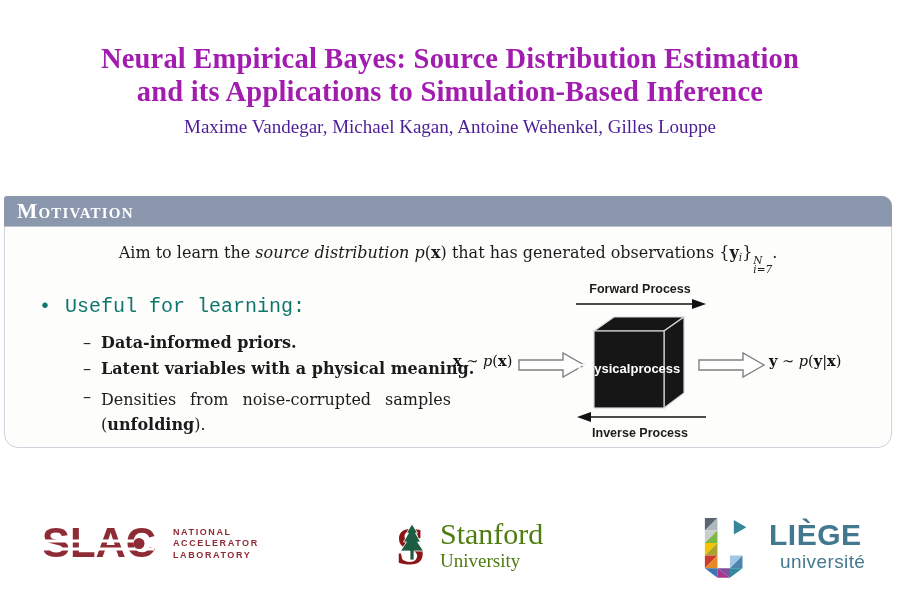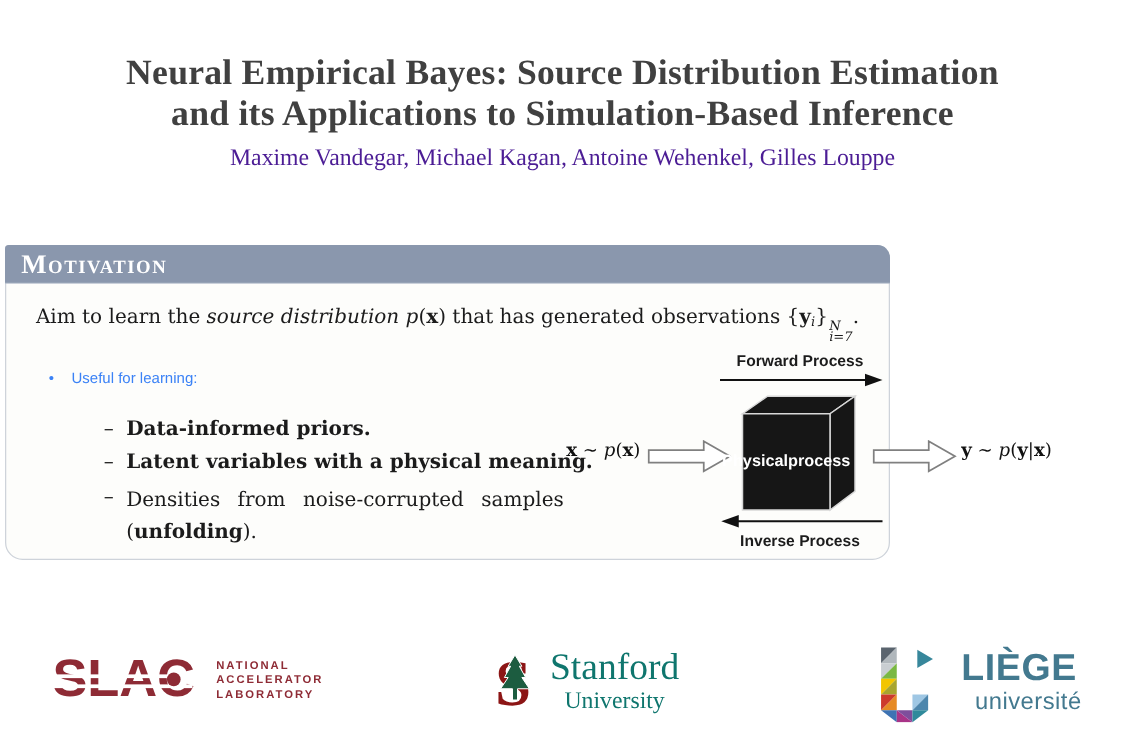--- a/index.html
+++ b/index.html
@@ -2,47 +2,47 @@
 <html><head>
 <meta charset="utf-8">
 <style>
   html,body{margin:0;padding:0;background:#fff;}
   .canvas{position:relative;width:900px;height:600px;background:#ffffff;overflow:hidden;
           font-family:"Liberation Serif",serif;}
 
   
   .title{position:absolute;top:42px;left:0;right:0;text-align:center;
          font-family:"Liberation Serif",serif;font-weight:bold;font-size:28.5px;
-         line-height:33px;color:#404040;letter-spacing:.2px;}
+         line-height:33px;color:#a21caf;letter-spacing:.2px;}
   .authors{position:absolute;top:115px;left:0;right:0;text-align:center;
            font-family:"Liberation Serif",serif;font-size:19px;color:#4c1d95;line-height:24px;}
 
   
-  .panel{position:absolute;left:4px;top:196px;width:708px;height:252px;
+  .panel{position:absolute;left:4px;top:196px;width:888px;height:252px;
          background:#fdfdfb;border:1px solid #ced3da;
          border-radius:3px 10px 14px 14px;box-sizing:border-box;}
   .panel-bar{position:absolute;left:-1px;top:-1px;right:-1px;height:31px;
              background:#8a97ad;border-radius:3px 10px 0 0;
              border-bottom:1px solid #b9c1cf;
              color:#ffffff;display:flex;align-items:center;padding-left:13px;
              font-variant:small-caps;font-weight:bold;font-size:21.5px;letter-spacing:1.2px;
              font-family:"Liberation Serif",serif;box-sizing:border-box;}
 
   .aim{position:absolute;top:46px;left:0;right:0;text-align:center;
        font-family:"DejaVu Serif",serif;font-size:16px;color:#1b1b1b;}
   .aim i, .it{font-style:italic;}
   .aim b{font-weight:bold;}
   sub.mi{font-size:10.5px;font-style:italic;vertical-align:-3px;line-height:0;
          font-family:"DejaVu Serif",serif;}
   .supsub{display:inline-flex;flex-direction:column;vertical-align:-6px;line-height:1;
           font-size:10.5px;margin-left:1px;font-style:italic;}
   .supsub span{display:block;text-align:left;line-height:9px;}
 
-  .bullet-lead{position:absolute;left:34px;top:98px;font-family:Liberation Sans, sans-serif;
-               font-size:12px;color:#3b82f6;}
+  .bullet-lead{position:absolute;left:34px;top:98px;font-family:Liberation Mono, monospace;
+               font-size:20px;color:#0f766e;}
   .bullet-lead .mark{margin-right:14px;}
   .sub-item{position:absolute;left:78px;font-family:"DejaVu Serif",serif;font-size:16px;
             color:#1b1b1b;white-space:nowrap;}
   .sub-item .dash{position:absolute;left:0;top:0;}
   .sub-item .txt{margin-left:18px;}
   .sub-item .txt.bold{font-weight:bold;}
   .sub-item.wrap{white-space:normal;}
   .sub-item.wrap .txt{display:block;width:350px;text-align:justify;line-height:25px;}
   .nowrap{white-space:nowrap;}
   .sub-item b{font-weight:bold;}
@@ -65,21 +65,21 @@
              display:flex;flex-direction:row;align-items:center;justify-content:center;
              color:#ffffff;font-family:"Liberation Sans",sans-serif;font-weight:bold;
              font-size:13px;line-height:16.5px;text-align:center;}
 
   
   .logo{position:absolute;display:flex;align-items:center;}
   .slac{left:42px;top:524px;gap:13px;}
   .slac-lines{font-family:"Liberation Sans",sans-serif;font-weight:bold;font-size:9px;
               letter-spacing:1.6px;line-height:11.5px;color:#8e2b35;}
   .stanford{left:394px;top:518px;gap:10px;}
-  .stanford-text{text-align:center;color:#0f766e;font-family:"Liberation Serif",serif;}
+  .stanford-text{color:#4d7c0f;font-family:"Liberation Serif",serif;}
   .stanford-name{font-size:30px;line-height:32px;}
   .stanford-sub{font-size:19px;line-height:22px;}
   .liege{left:701px;top:512px;gap:12px;}
   .liege-text{color:#43798f;font-family:"Liberation Sans",sans-serif;}
   .liege-name{font-size:30px;font-weight:bold;line-height:33px;letter-spacing:.5px;}
   .liege-sub{font-size:19px;line-height:21px;letter-spacing:.4px;margin-left:11px;}
 </style>
 </head>
 <body>
 

